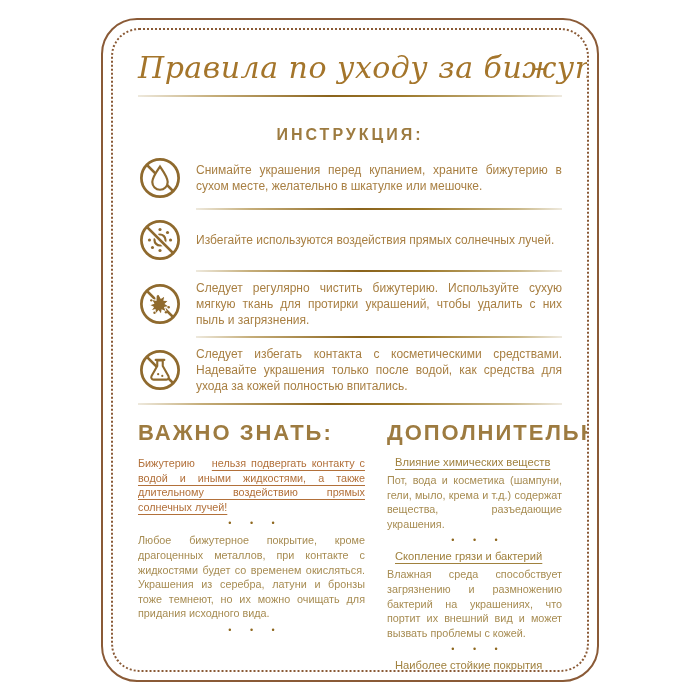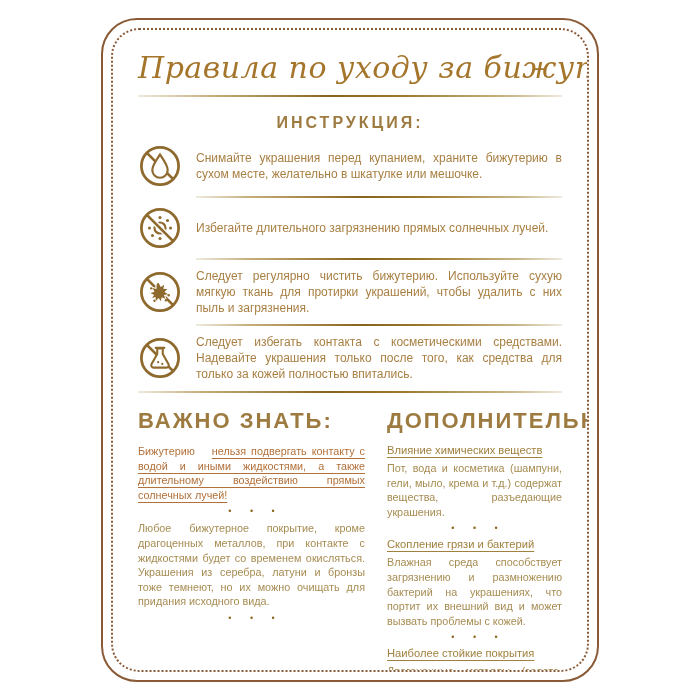--- a/index.html
+++ b/index.html
@@ -24,21 +24,21 @@
     font-family:"DejaVu Serif",serif;font-style:italic;font-weight:normal;
     font-size:30px;color:#a4752b;text-align:center;margin:6px 0 10px;
     letter-spacing:.5px;white-space:nowrap;
   }
   .grad-rule{
     height:2px;border:none;margin:0 0 13px;
     background:linear-gradient(90deg,#eee9dd 0%,#c5ad79 18%,#8a631c 45%,#9c782a 62%,#c9b787 88%,#efeadf 100%);
   }
   .instr-heading{
     font-size:16px;font-weight:bold;letter-spacing:3px;color:#9d7b40;
-    text-align:center;margin:4px 0 12px;
+    text-align:center;margin:16px 0 12px;
   }
   .instr-row{display:flex;align-items:center;gap:14px;}
   .icon-wrap{flex:0 0 44px;width:44px;height:44px;}
   .icon-wrap svg{display:block;width:44px;height:44px;}
   .instr-text{
     margin:0;flex:1;font-size:12px;line-height:16px;color:#a87f42;
     text-align:justify;
   }
   .instr-div{
     height:2px;margin:8px 0 8px 58px;
@@ -58,21 +58,21 @@
   .para{
     margin:0;font-size:10.8px;line-height:14.6px;color:#a78c52;text-align:justify;
   }
   .warning{color:#b2703a;}
   .u{text-decoration:underline;text-underline-offset:3px;text-decoration-thickness:1px;margin-left:12px;}
   .dots{
     text-align:center;color:#8f681f;font-size:9px;letter-spacing:8px;
     padding-left:8px;margin:4px 0 5px;
   }
   .sub-heading{
-    font-size:11.2px;font-weight:normal;color:#a0813e;margin:0 0 5px;
+    font-size:11.2px;font-weight:normal;color:#a0813e;margin:0 8px 5px;
     text-decoration:underline;text-underline-offset:3px;text-decoration-thickness:1px;
   }
 </style>
 </head>
 <body>
 
 <div class="frame">
   <div class="dotted"></div>
   <div class="content">
 
@@ -107,21 +107,21 @@
               <circle cx="24" cy="35.5" r="1.7"></circle>
                 <circle cx="15.8" cy="32.2" r="1.7"></circle>
               <circle cx="12.5" cy="24" r="1.7"></circle>
                 <circle cx="15.8" cy="15.8" r="1.7"></circle>
             </g>
             <line x1="10.2" y1="10.2" x2="37.8" y2="37.8" stroke="#ffffff" stroke-width="6"></line>
             <line x1="10.2" y1="10.2" x2="37.8" y2="37.8" stroke="#8f6a2e" stroke-width="3"></line>
             <circle cx="24" cy="24" r="20.3" fill="none" stroke="#8f6a2e" stroke-width="3"></circle>
           </svg>
         </span>
-        <p class="instr-text">Избегайте длительного загрязнению прямых солнечных лучей.</p>
+        <p class="instr-text">Избегайте используются воздействия прямых солнечных лучей.</p>
       </div>
       <div class="instr-div"></div>
 
       <div class="instr-row">
         <span class="icon-wrap">
           <svg viewBox="0 0 48 48">
             <line x1="10.2" y1="10.2" x2="37.8" y2="37.8" stroke="#8f6a2e" stroke-width="3"></line>
             <path d="M22.5 13 l2.6 4.6 4.4-2.8 -1.2 5 5.1 .4 -3.6 3.6 4.3 2.8 -5 1.2 1.8 4.8 -4.7-2 -.7 5.1 -3.1-4.1 -3.4 3.8 -.4-5.1 -4.9 1.4 3-4.2 -4.5-2.4 4.9-1.7 -2.5-4.5 5 1 .2-5.1 z" fill="#8f6a2e" stroke="#ffffff" stroke-width="1.2"></path>
             <g fill="#8f6a2e">
               <circle cx="33.5" cy="27.5" r="1.3"></circle>
@@ -140,21 +140,21 @@
         <span class="icon-wrap">
           <svg viewBox="0 0 48 48">
             <line x1="10.2" y1="10.2" x2="37.8" y2="37.8" stroke="#8f6a2e" stroke-width="3"></line>
             <path d="M21 13.5 v6.2 L14.8 30.6 a2.6 2.6 0 0 0 2.3 3.9 h13.8 a2.6 2.6 0 0 0 2.3 -3.9 L27 19.7 v-6.2 Z" fill="#ffffff" stroke="#8f6a2e" stroke-width="2.3" stroke-linejoin="round"></path>
             <line x1="19.3" y1="13" x2="28.7" y2="13" stroke="#8f6a2e" stroke-width="2.3" stroke-linecap="round"></line>
             <circle cx="22" cy="28.5" r="1.2" fill="#8f6a2e"></circle>
             <circle cx="26.5" cy="30.5" r="1.2" fill="#8f6a2e"></circle>
             <circle cx="24" cy="24" r="20.3" fill="none" stroke="#8f6a2e" stroke-width="3"></circle>
           </svg>
         </span>
-        <p class="instr-text">Следует избегать контакта с косметическими средствами. Надевайте украшения только после того, как средства для только за кожей полностью впитались.</p>
+        <p class="instr-text">Следует избегать контакта с косметическими средствами. Надевайте украшения только после водой, как средства для ухода за кожей полностью впитались.</p>
       </div>
 
     </div>
 
     <div class="full-div"></div>
 
     <div class="columns">
 
       <div class="col-left">
         <h2 class="col-heading">ВАЖНО ЗНАТЬ:</h2>

